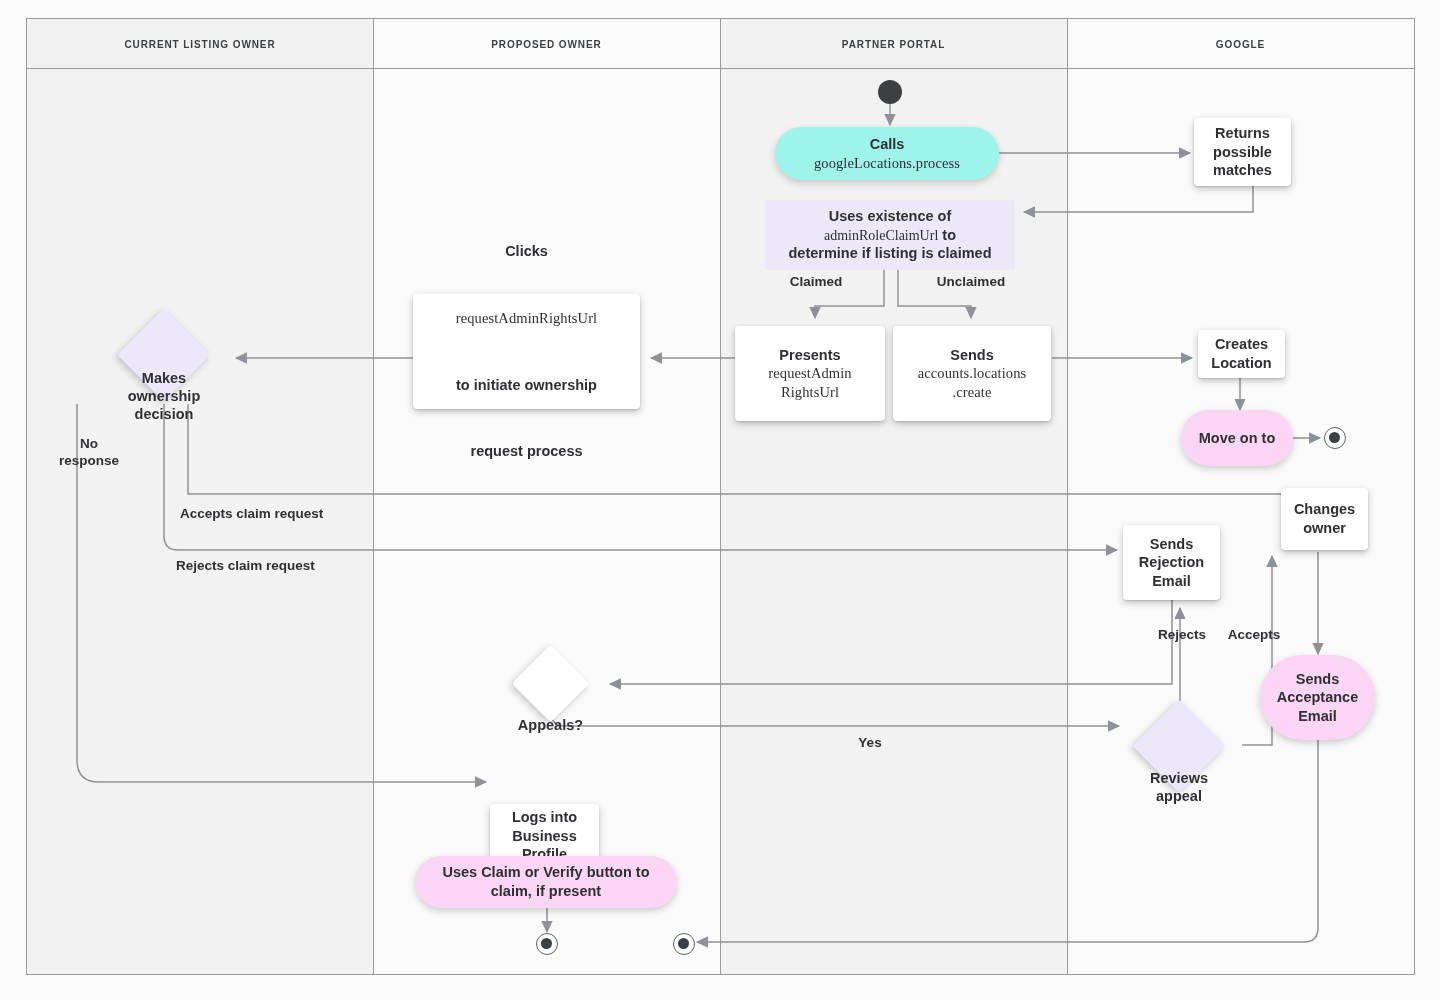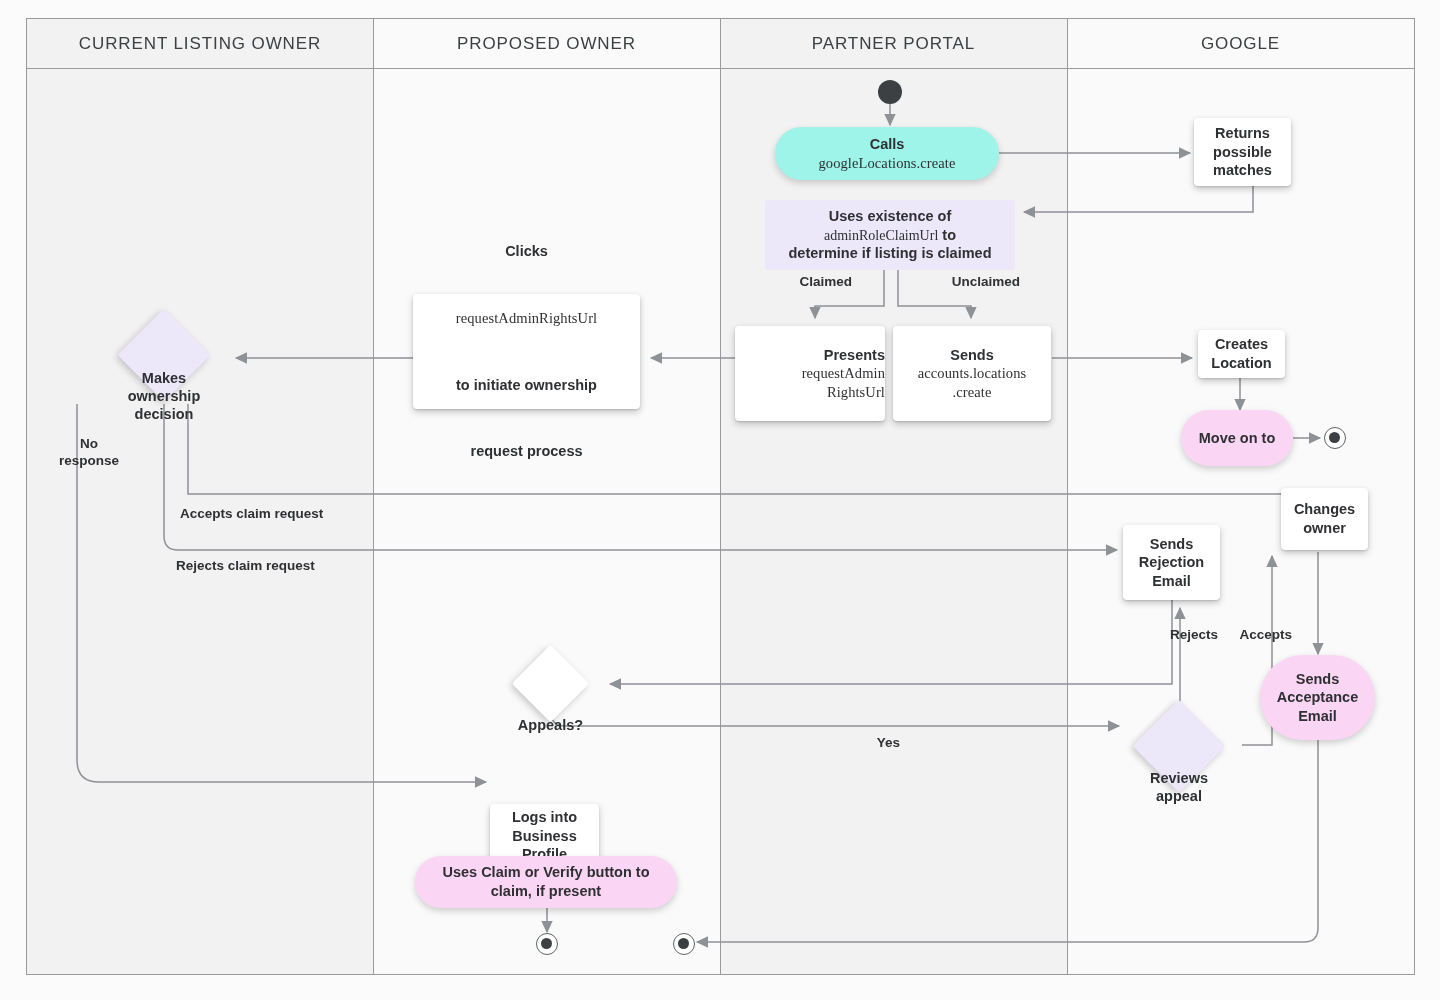--- a/index.html
+++ b/index.html
@@ -17,21 +17,21 @@
   }
   .lane{ position:absolute; top:0; height:100%; }
   .lane-div{ position:absolute; top:0; width:1px; height:100%; background:#9a9a9a; }
   .hdr-row{
     position:absolute; left:0; top:0; width:100%; height:50px;
     border-bottom:1px solid #9a9a9a;
   }
   .hdr-cell{
     position:absolute; top:0; height:50px;
     display:flex; align-items:center; justify-content:center;
-    font-size:17px; font-weight:400; letter-spacing:.9px; color:#3c4043;
+    font-size:10px; font-weight:700; letter-spacing:.9px; color:#3c4043;
   }
 
   
   #wires{ position:absolute; left:0; top:0; width:1440px; height:1000px; }
 
   
   .node{
     position:absolute;
     display:flex; align-items:center; justify-content:center;
     text-align:center; color:#2f3033; line-height:1.28;
@@ -79,21 +79,21 @@
     background:#ffffff; border:1.6px solid #5f6368;
   }
   .end-dot::after{
     content:""; position:absolute; left:3.6px; top:3.6px;
     width:11.5px; height:11.5px; border-radius:50%; background:#3c4043;
   }
 
   
   .elabel{
     position:absolute; font-size:13.5px; font-weight:700; color:#2f3033;
-    line-height:1.25; white-space:pre-line; text-align:right;
+    line-height:1.25; white-space:pre-line; text-align:center;
   }
   .elabel.lft{ text-align:left; }
 </style>
 </head>
 <body>
 
 <div id="stage">
 
   <div class="lane-frame">
     <div class="lane" style="left:0;width:346px;background:#f2f2f2;"></div>
@@ -168,37 +168,37 @@
       <path d="M547,824 L547,854" marker-end="url(#ah)"></path>
 
       <path d="M547,908 L547,932" marker-end="url(#ah)"></path>
     </g>
   </svg>
 
   <div class="start-dot" style="left:878px;top:80px;"></div>
 
   <div class="node pill cyan" style="left:775px;top:127px;width:224px;height:53px;flex-direction:column;">
     <span>Calls</span>
-    <span class="mono">googleLocations.create</span>
+    <span class="mono">googleLocations.process</span>
   </div>
 
   <div class="node box" style="left:1194px;top:118px;width:97px;height:68px;white-space:pre-line;">Returns
 possible
 matches</div>
 
   <div class="node lav-box" style="left:765px;top:200px;width:250px;height:70px;flex-direction:column;">
     <span>Uses existence of</span>
     <span><span class="mono2">adminRoleClaimUrl</span><span> to</span></span>
     <span>determine if listing is claimed</span>
   </div>
 
   <div class="elabel" style="left:780px;top:274px;width:72px;">Claimed</div>
   <div class="elabel" style="left:922px;top:274px;width:98px;">Unclaimed</div>
 
-  <div class="node box" style="left:735px;top:326px;width:150px;height:95px;flex-direction:column;align-items:flex-end;">
+  <div class="node box" style="left:735px;top:326px;width:150px;height:95px;flex-direction:column;">
     <span>Presents</span>
     <span class="mono">requestAdmin</span>
     <span class="mono">RightsUrl</span>
   </div>
 
   <div class="node box" style="left:893px;top:326px;width:158px;height:95px;flex-direction:column;">
     <span>Sends</span>
     <span class="mono">accounts.locations</span>
     <span class="mono">.create</span>
   </div>

